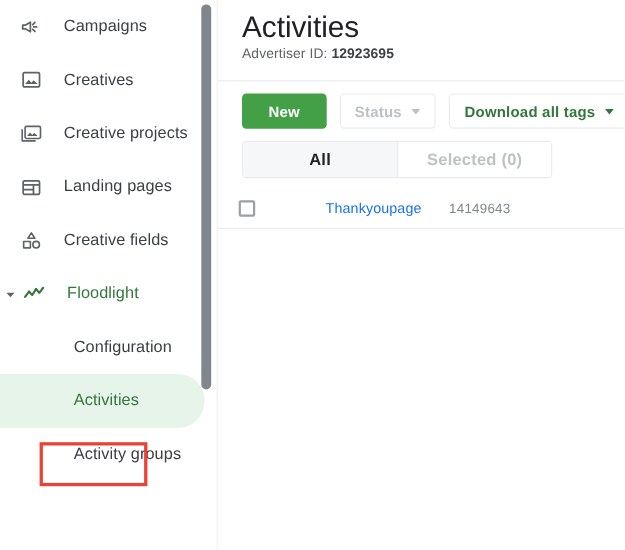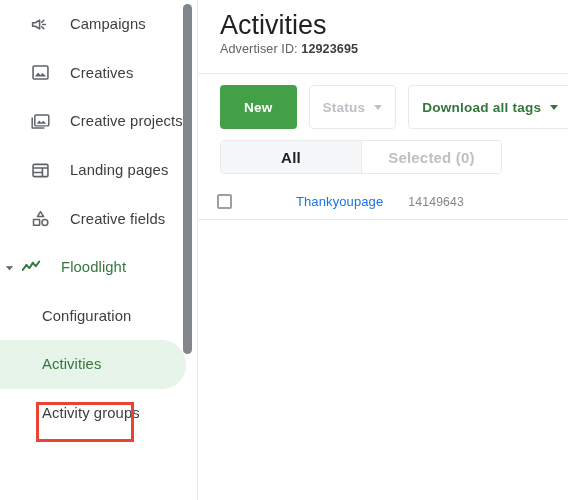--- a/index.html
+++ b/index.html
@@ -35,21 +35,21 @@
     position: absolute;
     top: 0;
     left: 0;
     right: 0;
   }
   .nav-item {
     position: relative;
     display: flex;
     align-items: center;
     height: 48.6px;
-    padding-left: 28px;
+    padding-left: 16px;
     box-sizing: border-box;
     border-top-right-radius: 24px;
     border-bottom-right-radius: 24px;
     margin-right: 12px;
     cursor: pointer;
   }
   .nav-icon {
     flex: 0 0 24px;
     width: 24px;
     height: 24px;
@@ -81,21 +81,21 @@
   }
   .nav-item.active-parent .nav-icon { color: #34773c; }
   .nav-item.active-parent .nav-label { color: #34773c; }
 
   
   .nav-subitem {
     position: relative;
     display: flex;
     align-items: center;
     height: 48.6px;
-    padding-left: 42px;
+    padding-left: 67px;
     box-sizing: border-box;
     border-top-right-radius: 24px;
     border-bottom-right-radius: 24px;
     margin-right: 12px;
     cursor: pointer;
     text-align: center;
   }
   .nav-subitem .nav-sublabel {
     font-size: 14.8px;
     color: #3c4043;
@@ -188,21 +188,21 @@
   .toolbar {
     display: flex;
     align-items: center;
     padding: 11px 0 11px 22px;
     gap: 12px;
   }
   .btn {
     display: inline-flex;
     align-items: center;
     justify-content: center;
-    height: 44px;
+    height: 32px;
     border-radius: 4px;
     font-size: 13.6px;
     letter-spacing: .2px;
     box-sizing: border-box;
     cursor: pointer;
     white-space: nowrap;
   }
   .btn-primary {
     background: #43a047;
     color: #ffffff;

